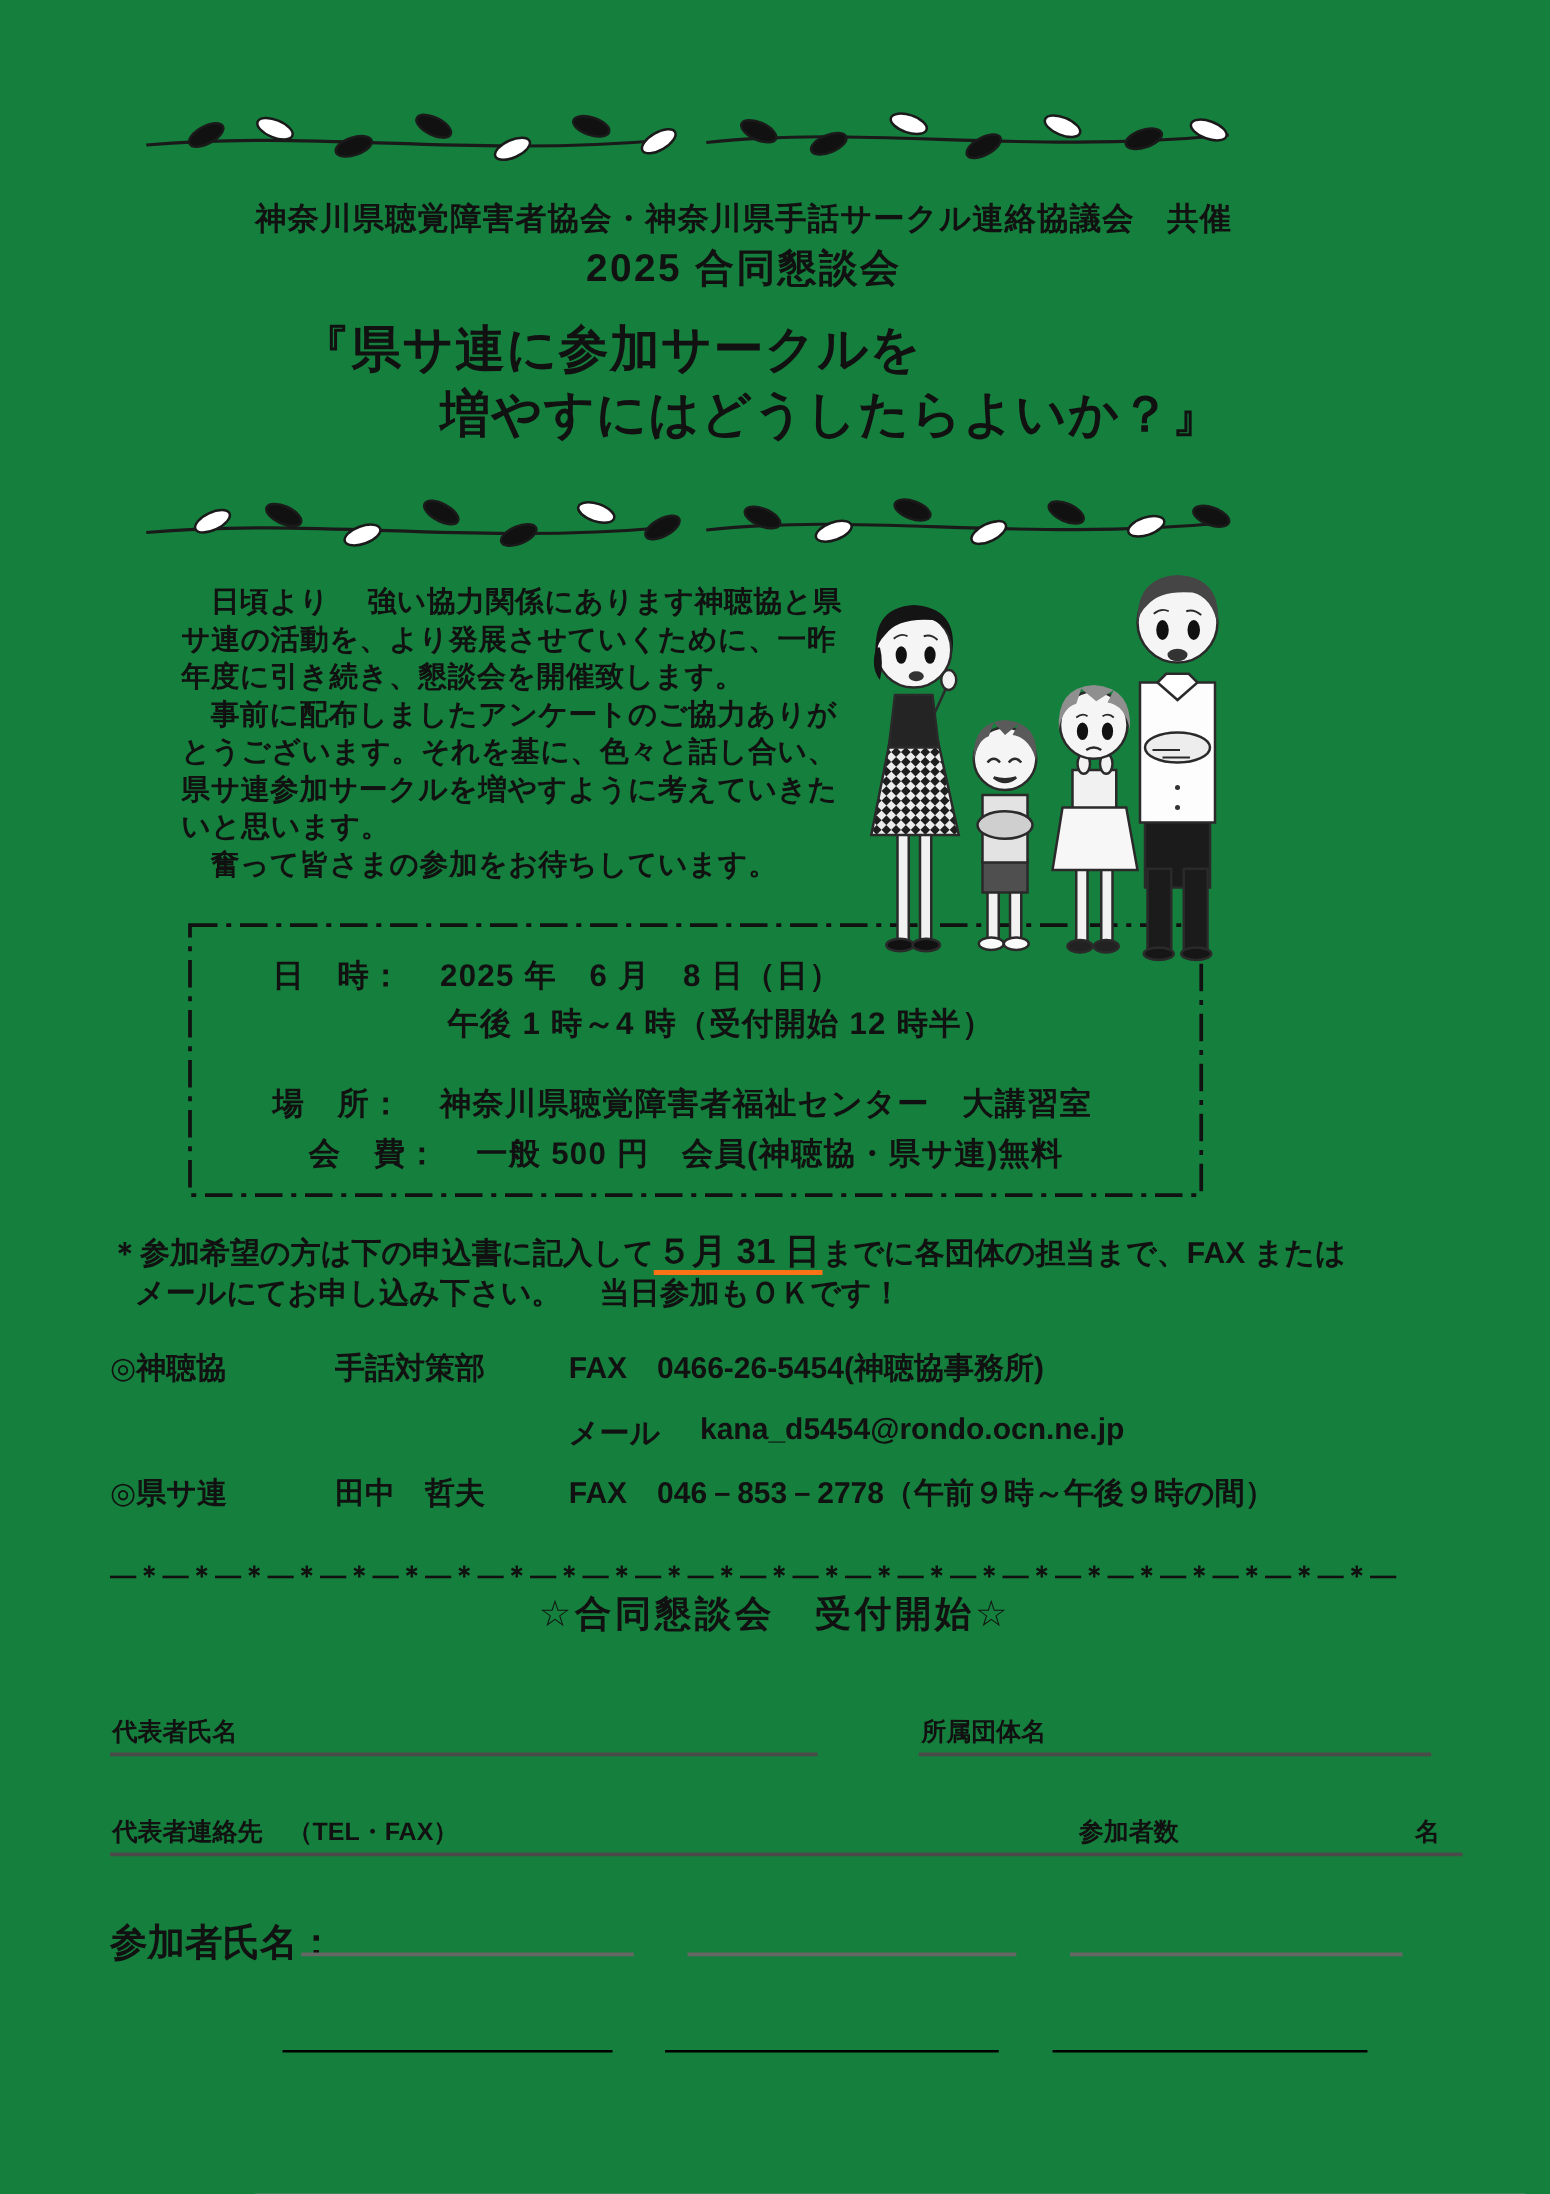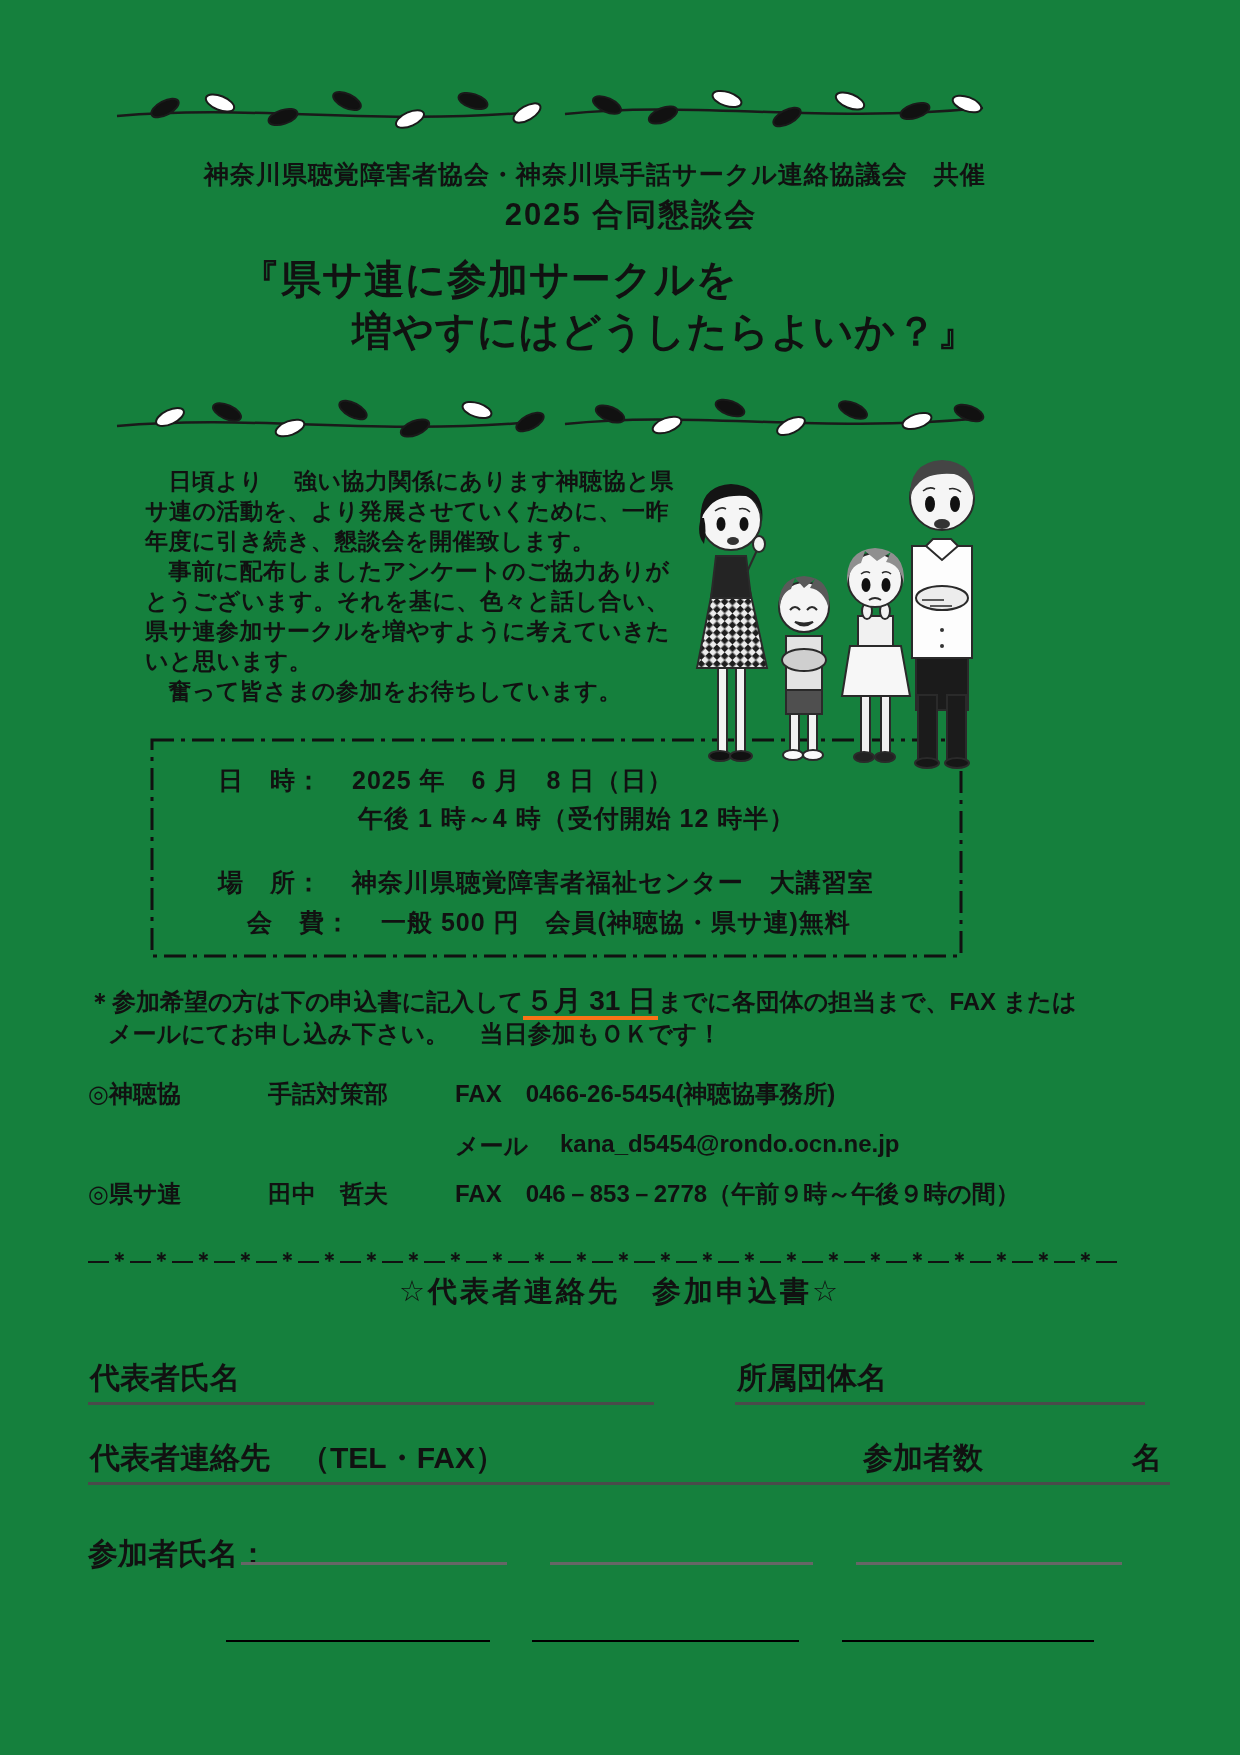--- a/index.html
+++ b/index.html
@@ -2,36 +2,36 @@
 <html><head>
 <meta charset="utf-8">
 <style>
   html,body{margin:0;padding:0;background:#888;}
   #page{
     position:relative;width:1240px;height:1755px;background:#15803d;margin:0 auto;
     font-family:"Liberation Sans","DejaVu Sans",sans-serif;color:#111;overflow:hidden;
   }
   .abs{position:absolute;}
   .organizers{left:0;top:158px;width:1190px;text-align:center;font-size:25px;font-weight:700;letter-spacing:1px;}
-  .yeartitle{left:0;top:194px;width:1190px;text-align:center;font-size:31px;font-weight:700;letter-spacing:2px;padding-left:36px;}
+  .yeartitle{left:0;top:194px;width:1190px;text-align:center;font-size:31px;font-weight:700;letter-spacing:2px;}
   .maintitle1{left:240px;top:252px;font-size:40px;font-weight:700;letter-spacing:1px;}
   .maintitle2{left:352px;top:304px;font-size:40px;font-weight:700;letter-spacing:1px;}
   .intro{left:145px;top:466px;width:560px;font-size:23px;font-weight:600;line-height:30px;white-space:pre-line;letter-spacing:0.5px;}
   .infobox{left:150px;top:738px;width:813px;height:220px;}
   .infobox .line{position:absolute;font-size:25px;font-weight:700;white-space:nowrap;letter-spacing:1px;}
   .infobox .val{margin-left:30px;}
   .notice1{left:88px;top:982px;font-size:24px;font-weight:700;white-space:nowrap;}
   .notice2{left:108px;top:1018px;font-size:24px;font-weight:700;white-space:nowrap;}
   .deadline{font-size:28px;border-bottom:4px solid #f97316;padding:0 2px;}
   .crow{left:0;top:0;width:1192px;height:34px;}
   .crow span{position:absolute;font-size:24px;font-weight:700;white-space:nowrap;}
   .divider{left:88px;top:1246px;width:1110px;font-size:21px;font-weight:700;white-space:nowrap;overflow:hidden;letter-spacing:0;}
   .formtitle{left:0;top:1272px;width:1240px;text-align:center;font-size:29px;font-weight:700;letter-spacing:3px;}
   .field{position:absolute;height:34px;border-bottom:3px solid #4a4a4a;}
-  .field .flabel{position:absolute;left:2px;bottom:3px;font-size:30px;font-weight:700;white-space:nowrap;}
+  .field .flabel{position:absolute;left:2px;bottom:3px;font-size:20px;font-weight:700;white-space:nowrap;}
   .blank3{position:absolute;height:30px;border-bottom:3px solid #666;}
   .blank2{position:absolute;height:30px;border-bottom:2px solid #000;}
   .nameslabel{left:88px;top:1534px;font-size:30px;font-weight:700;}
   svg{display:block;}
 </style>
 </head>
 <body>
 
 <div id="page">
 
@@ -206,21 +206,21 @@
     <span style="left:455px;">メール</span>
     <span style="left:560px;">kana_d5454@rondo.ocn.ne.jp</span>
   </div>
   <div class="abs crow" style="top:1178px;">
     <span style="left:88px;">◎県サ連</span>
     <span style="left:268px;">田中　哲夫</span>
     <span style="left:455px;">FAX　046－853－2778（午前９時～午後９時の間）</span>
   </div>
 
   <div class="abs divider">—＊—＊—＊—＊—＊—＊—＊—＊—＊—＊—＊—＊—＊—＊—＊—＊—＊—＊—＊—＊—＊—＊—＊—＊—</div>
-  <div class="abs formtitle">☆代表者連絡先　参加申込書☆</div>
+  <div class="abs formtitle">☆合同懇談会　受付開始☆</div>
 
   <div class="field" style="left:88px;top:1368px;width:566px;">
     <span class="flabel">代表者氏名</span>
   </div>
   <div class="field" style="left:735px;top:1368px;width:410px;">
     <span class="flabel">所属団体名</span>
   </div>
 
   <div class="field" style="left:88px;top:1448px;width:1082px;">
     <span class="flabel">代表者連絡先　（TEL・FAX）</span>

